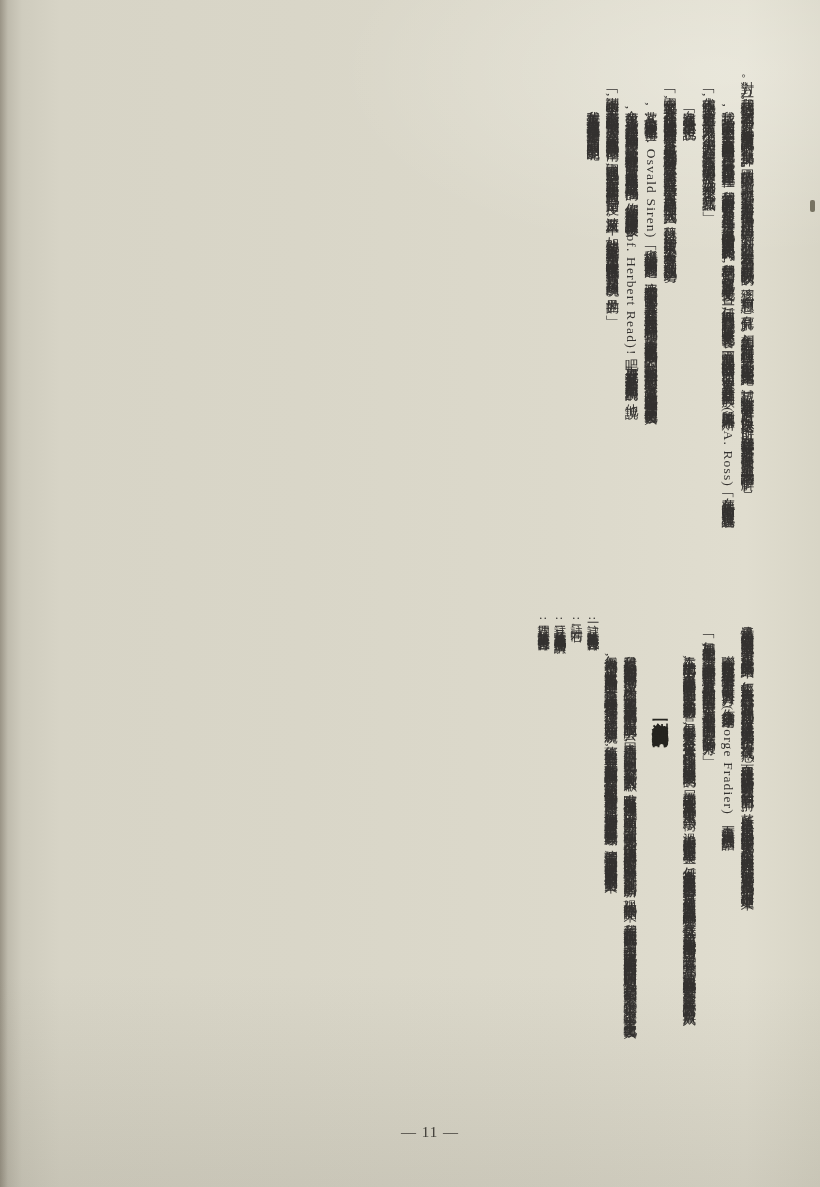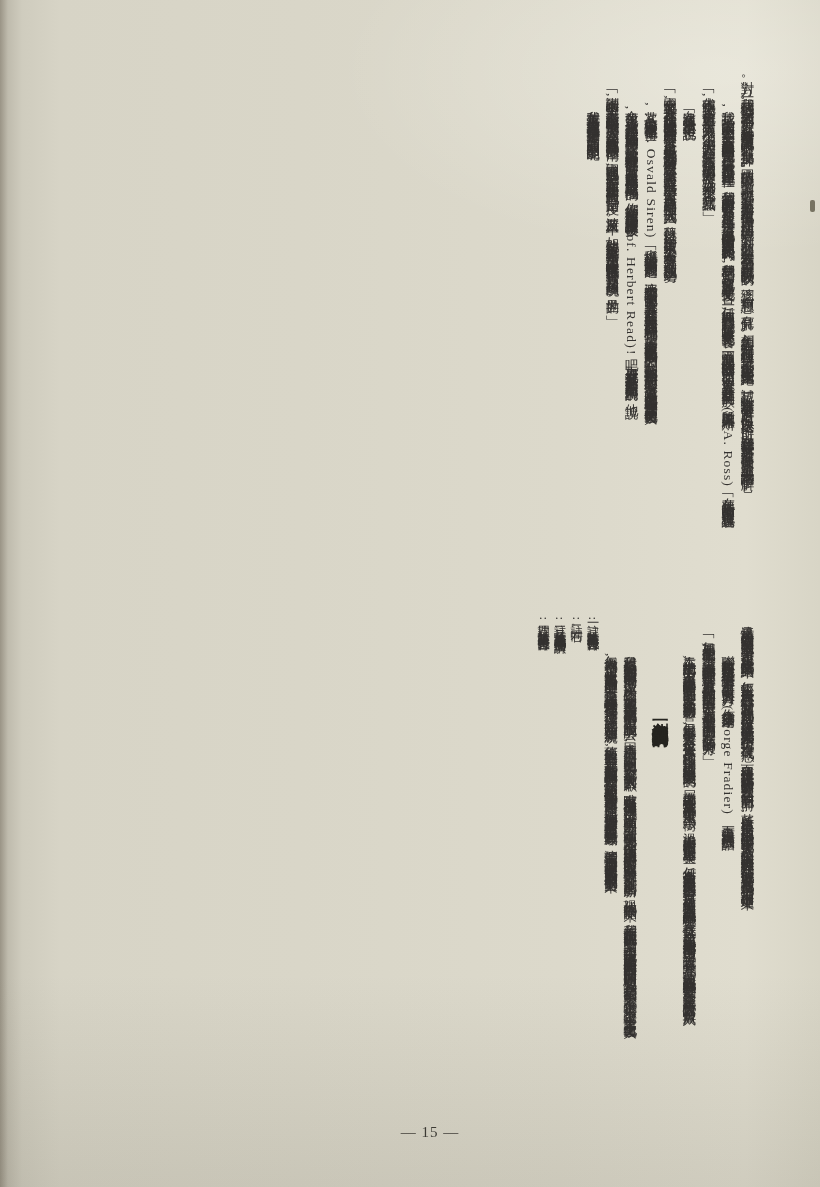--- a/index.html
+++ b/index.html
@@ -80,17 +80,17 @@
     <p class="p-indent">生在二十世紀的中國,沒有人會說現在的中國不受西洋文明的冲擊,不受西洋新藝術的影響。但是影響不是抄襲,不是全盤接受,不是橫的移植,橫的移植是結不出美好的花果的。屛東的椰子移到臺北來就生不出椰子來;熱帶樹、溫帶樹與寒帶樹在中央山脈上分層生長。任何有生命的東西無不受其環境的影響,何況是一種含有絕大個人主觀意識成分的繪畫呢?我眞奇怪,全盤西化者却對他生活的周圍環境,視若無睹,充耳不聞,硬要說臺北與紐約沒有甚麼差別,這完全是昧着良心說話,在自欺欺人。</p>
     <h2 class="section-heading">創造一個新傳統才是文化復興的目的</h2>
     <p class="p-indent">我已很不客氣地對保守的與西化的畫家們,做了一次檢討的工作,希望他們不要再各自地鑽著他們的牛角尖,自我陶醉下去。因爲這兩種人,對中國的文化復興,都不可能有太大的貢獻。唯有那經過兩種傳統的洗禮之後,站在中國人的立場,站在中國文化的立場,保留中國傳統繪圖中的優點,吸取西洋繪畫的長處,才可能創造出新的、現代的中國作品來。我們生活在中國現代時空的交叉點上,中國現代畫家忽略了縱的時間與橫的空間任何一面的體驗與認知,都是我們的損失,都談不上創造,談不上發揚,更談不上文化復興了。</p>
     <p class="p-indent">每個人都很淸楚,中華文化復興運動的目的並非復古,它是認識傳統後有選擇地接受傳統,發揚傳統,同時創造一個新傳統。藝術復興的重任,都要靠那些能夠有認識的保留舊經驗,創造新經驗的現代藝術家才能擔負得起來,而這些現代藝術家們還需要社會不斷地給與重視和鼓勵。讓我們大家爲迎接這一偉大的文化復興運動而獻出我們的力量來。</p>
     <p class="note">註一:見廣益版「蔡孑民先生言行錄」。</p>
     <p class="note">註二:同右。</p>
     <p class="note">註三:見蔡元培先生在北京神州學會的演講。</p>
     <p class="note">註四:見廣益版「蔡孑民先生言行錄」。</p>
   </div>
 
-  <div class="page-number">— 15 —</div>
+  <div class="page-number">— 11 —</div>
 
   <div class="speck"></div>
 
 </div>
 
 </body></html>

